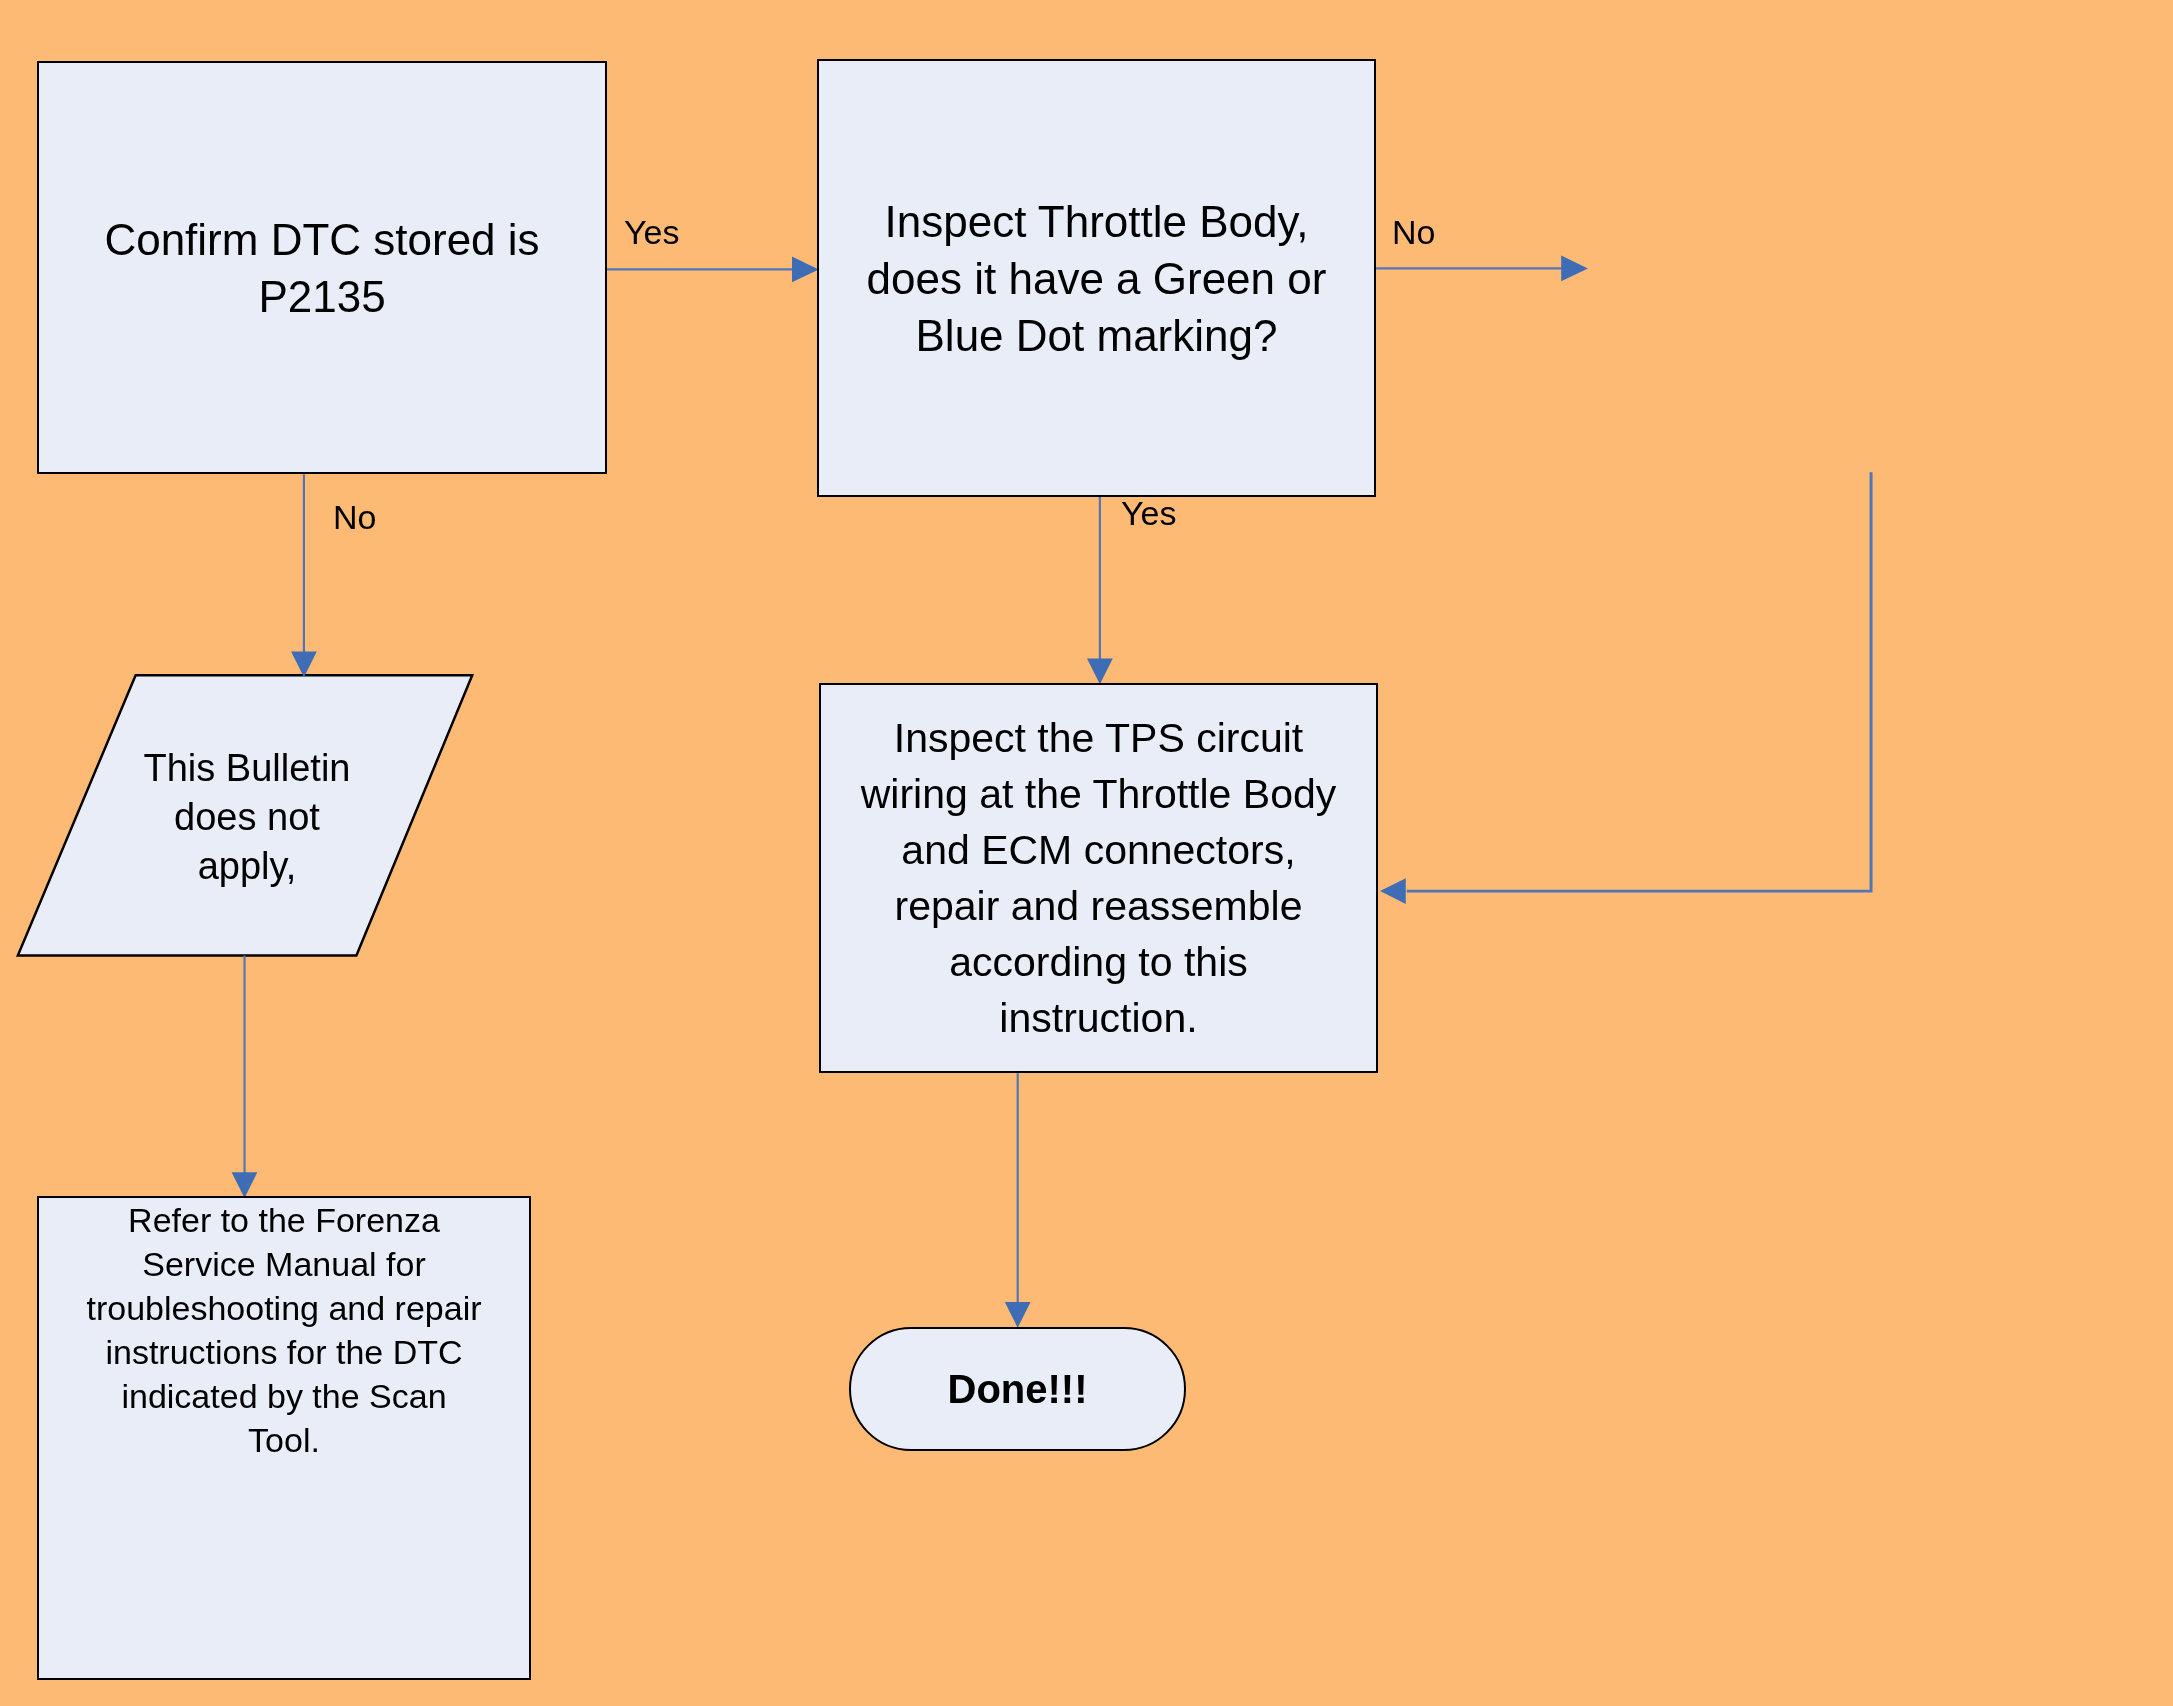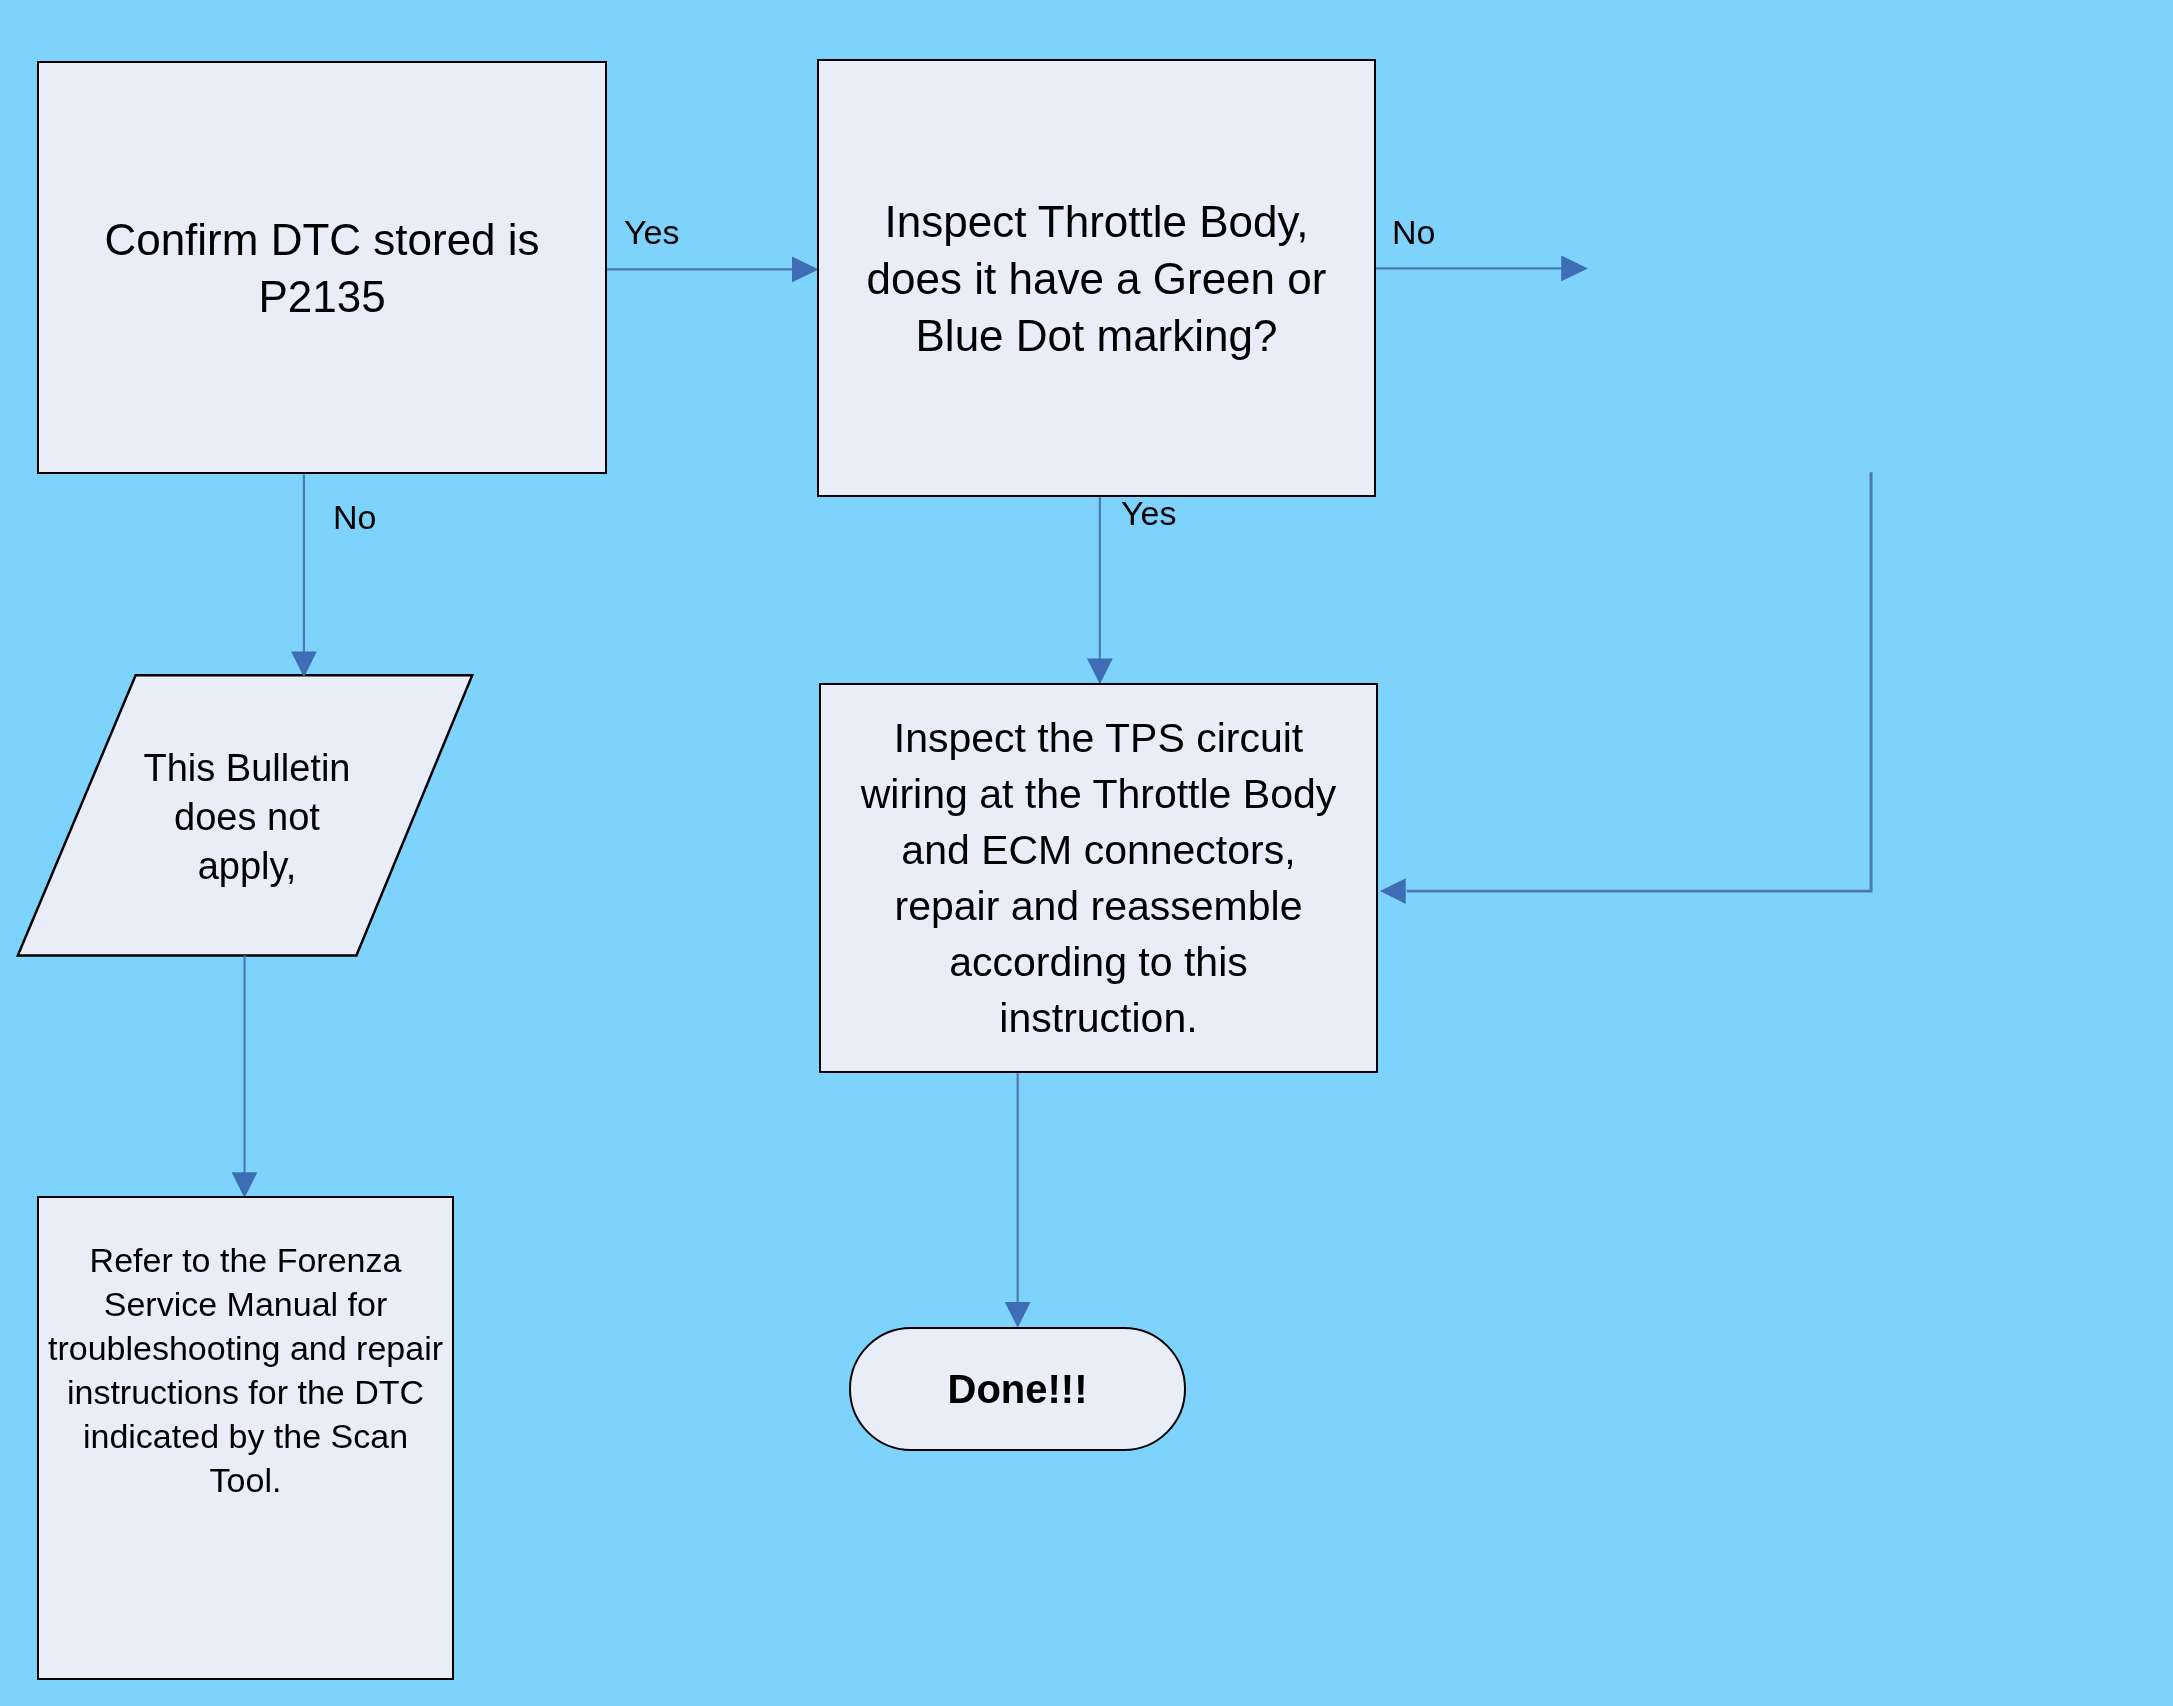--- a/index.html
+++ b/index.html
@@ -1,19 +1,19 @@
 <!DOCTYPE html>
 <html style="--node-fill: #e8edf7; --node-border: #000000; --arrow-line: #4f77b5; --arrow-head: #3e6db5; --text: #000000;"><head>
 <meta charset="utf-8">
 <style>
   html,body{margin:0;padding:0;background:#ffffff;}
   #canvas{
     position:relative;
     width:2173px;height:1707px;
-    background:#7dd3fc;
+    background:#fdba74;
     font-family:"Liberation Sans", sans-serif;
     color:var(--text,#000);
     overflow:hidden;
   }
   #wires{position:absolute;left:0;top:0;pointer-events:none;}
   .node{
     position:absolute;
     box-sizing:border-box;
     background:var(--node-fill,#e8edf7);
     border:2.5px solid var(--node-border,#000);
@@ -22,23 +22,23 @@
     white-space:pre-line;
     font-size:44px;line-height:57px;
     color:var(--text,#000);
   }
   .node.plain{background:transparent;border:none;}
   #node-confirm   {left:37px;  top:61px;   width:570px; height:413px;}
   #node-inspect-tb{left:817px; top:59px;   width:559px; height:438px;}
   #node-replace-tb{left:1588px;top:60px;   width:582px; height:412px;}
   #node-not-apply {left:59px;  top:693px;  width:376px; height:248px;
                    font-size:38px;line-height:49px;}
-  #node-refer     {left:37px;  top:1196px; width:417px; height:484px;
+  #node-refer     {left:37px;  top:1196px; width:494px; height:484px;
                    font-size:34px;line-height:44px;
-                   align-items:flex-start;padding-top:40px;}
+                   align-items:flex-start;}
   #node-tps       {left:819px; top:683px;  width:559px; height:390px;
                    font-size:41px;line-height:56px;padding:3px 2px;}
   #node-done      {left:849px; top:1327px; width:337px; height:124px;
                    border-radius:84px;font-weight:bold;font-size:40px;}
   .edge-label{
     position:absolute;
     font-size:34px;line-height:44px;
     color:var(--text,#000);
     white-space:nowrap;
   }

